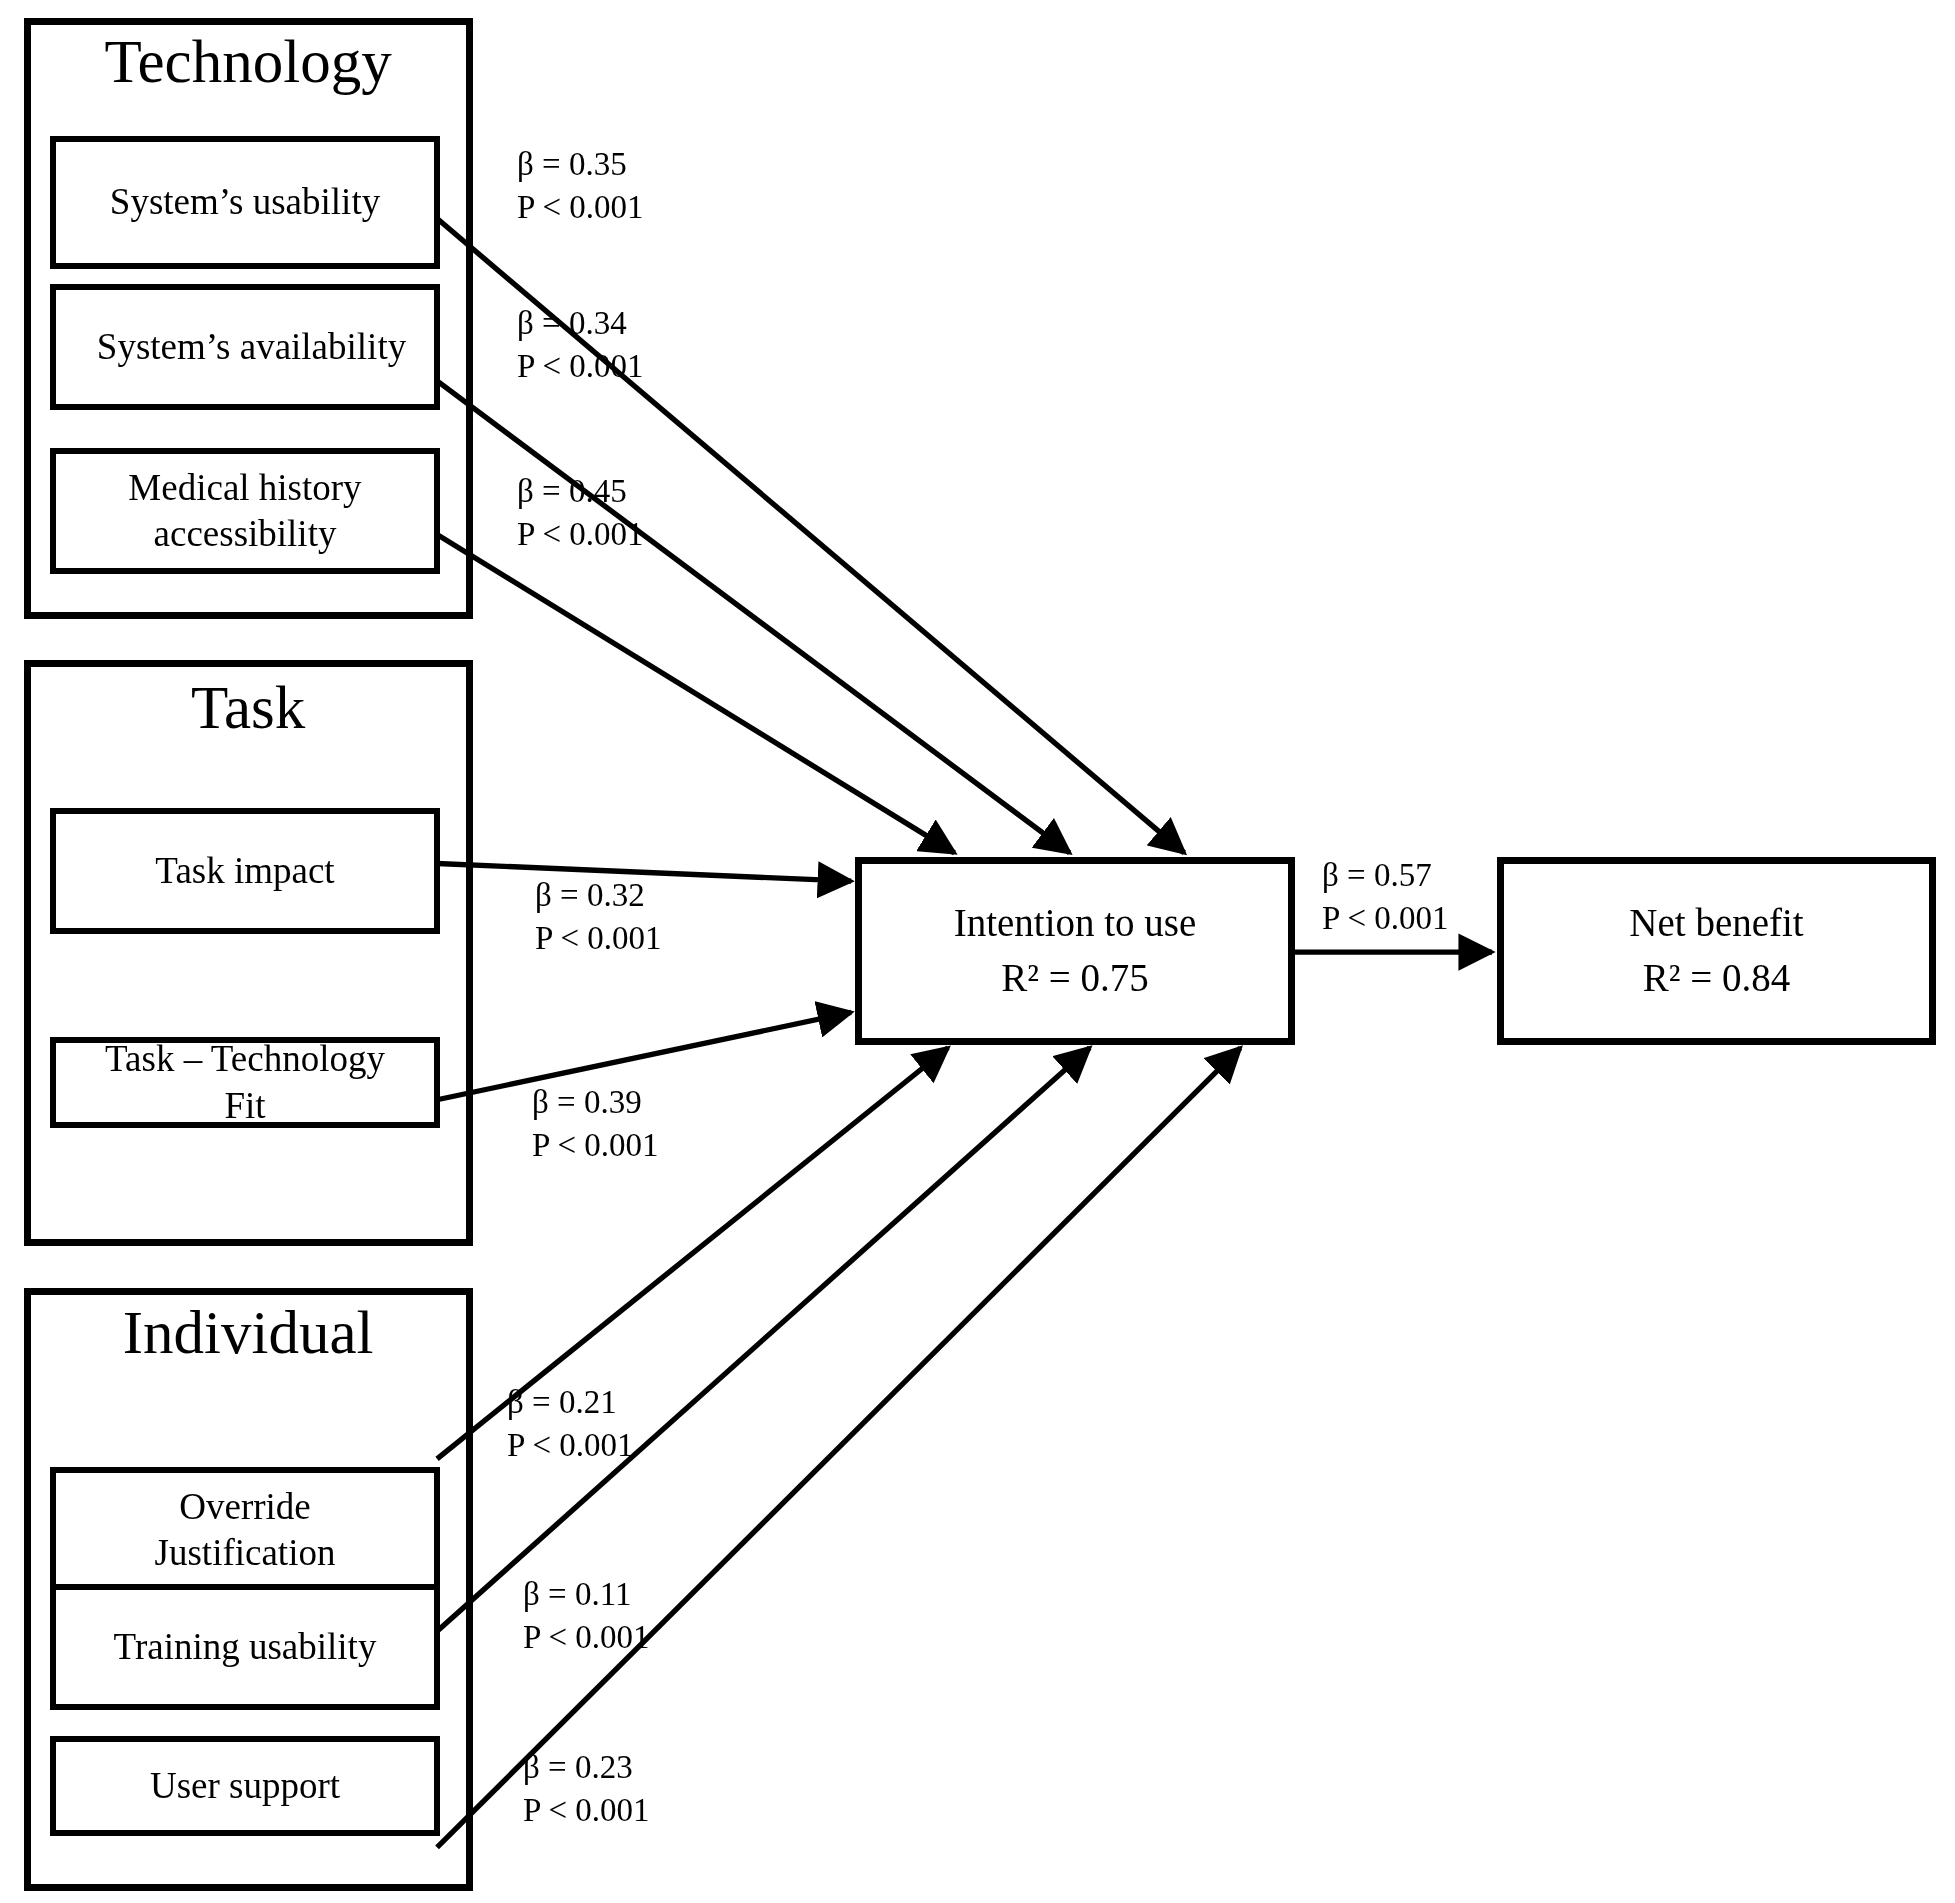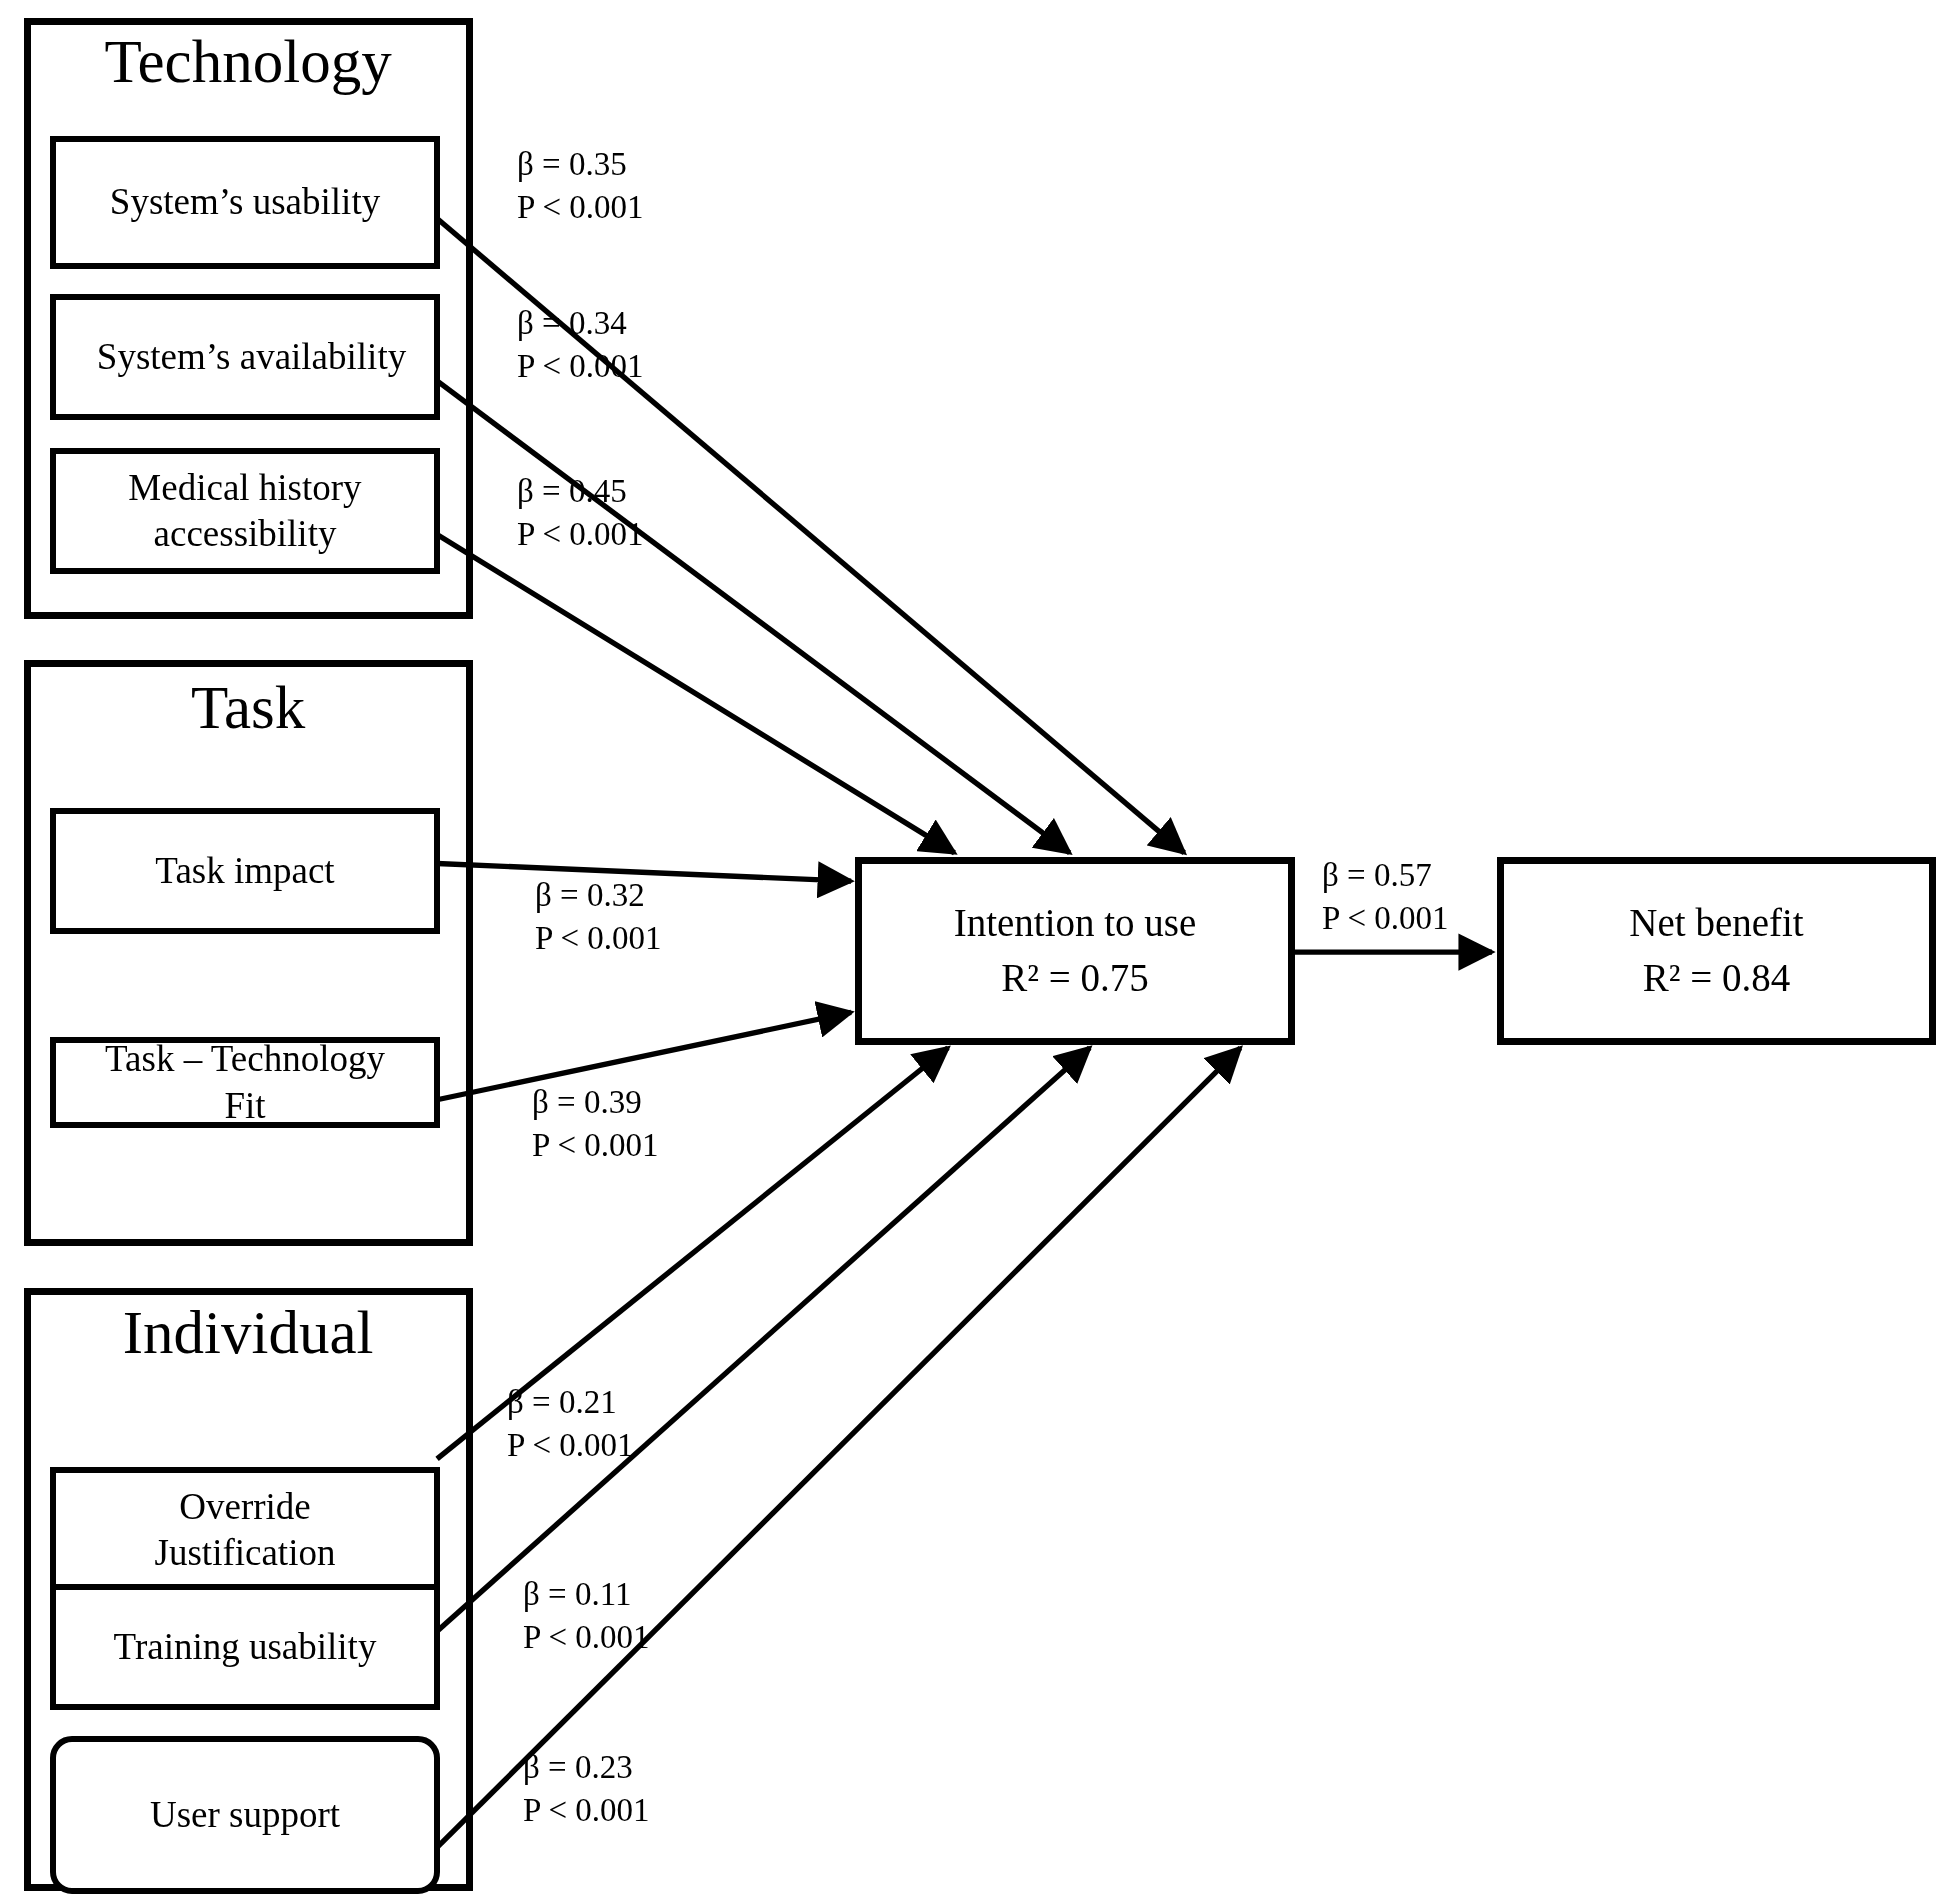--- a/index.html
+++ b/index.html
@@ -61,32 +61,32 @@
 
   <div class="group" style="left:23.6px;top:17.7px;width:449px;height:601px;"></div>
   <div class="group" style="left:23.6px;top:660px;width:449px;height:586px;"></div>
   <div class="group" style="left:23.6px;top:1288px;width:449px;height:603px;"></div>
 
   <div class="group-title" style="top:27px;">Technology</div>
   <div class="group-title" style="top:673px;">Task</div>
   <div class="group-title" style="top:1298px;">Individual</div>
 
   <div class="node" style="left:50px;top:136px;width:390px;height:133px;">System’s usability</div>
-  <div class="node" style="left:50px;top:294px;width:390px;height:126px;padding-left:13px;">System’s availability</div>
+  <div class="node" style="left:50px;top:284px;width:390px;height:126px;padding-left:13px;">System’s availability</div>
   <div class="node" style="left:50px;top:448px;width:390px;height:126px;">Medical history
 accessibility</div>
 
   <div class="node" style="left:50px;top:808px;width:390px;height:126px;">Task impact</div>
   <div class="node" style="left:50px;top:1037px;width:390px;height:91px;">Task – Technology
 Fit</div>
 
   <div class="node" style="left:50px;top:1439px;width:390px;height:126px;margin-top:28px;">Override
 Justification</div>
   <div class="node" style="left:50px;top:1584px;width:390px;height:126px;">Training usability</div>
-  <div class="node" style="left:50px;top:1736px;width:390px;height:158px;border-radius:22px;">User support</div>
+  <div class="node" style="left:50px;top:1736px;width:390px;height:100px;">User support</div>
 
   <div class="bigbox" style="left:855px;top:857px;width:440px;height:188px;">
     <div>Intention to use</div>
     <div>R² = 0.75</div>
   </div>
   <div class="bigbox" style="left:1497px;top:857px;width:439px;height:188px;">
     <div>Net benefit</div>
     <div>R² = 0.84</div>
   </div>
 

